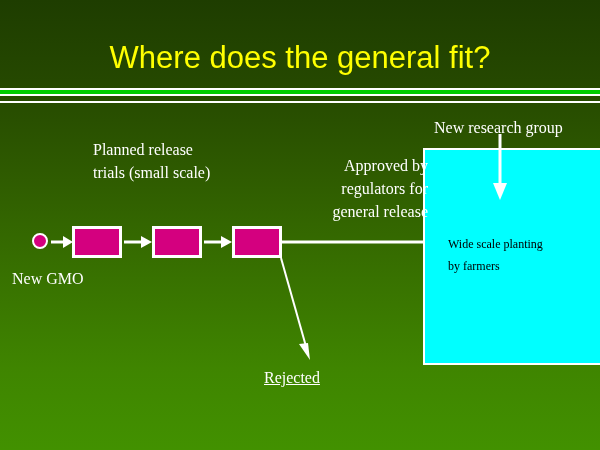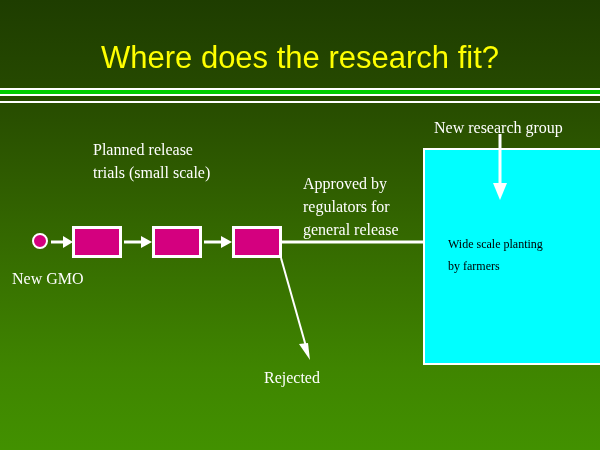--- a/index.html
+++ b/index.html
@@ -93,41 +93,41 @@
   }
 
   
   .glabel {
     position: absolute;
     color: #ffffff;
     font-size: 16px;
     line-height: 23px;
   }
   #label-planned    { left: 93px;  top: 138px; width: 135px; }
-  #label-approved   { left: 303px; top: 172px; width: 125px; }
+  #label-approved   { left: 303px; top: 154px; width: 125px; text-align: right; }
   #label-newgroup   { left: 434px; top: 116px; width: 170px; white-space: nowrap; }
   #label-newgmo     { left: 12px;  top: 267px; width: 90px; }
-  #label-rejected   { left: 264px; top: 366px; width: 120px; white-space: nowrap; }
+  #label-rejected   { left: 264px; top: 366px; width: 120px; white-space: nowrap; text-decoration: underline; }
 
   
   #connectors {
     position: absolute;
     left: 0;
     top: 0;
     width: 600px;
     height: 450px;
     pointer-events: none;
   }
 </style>
 </head>
 <body>
 
 <div id="slide">
 
-  <div id="title">Where does the research fit?</div>
+  <div id="title">Where does the general fit?</div>
 
   <div class="rule" id="rule-top"></div>
   <div class="rule" id="rule-green"></div>
   <div class="rule" id="rule-mid"></div>
   <div class="rule" id="rule-bottom"></div>
 
   <div id="cyan-panel"></div>
   <div id="cyan-panel-label" style="white-space: pre-line;">Wide scale planting
  by farmers</div>
 

